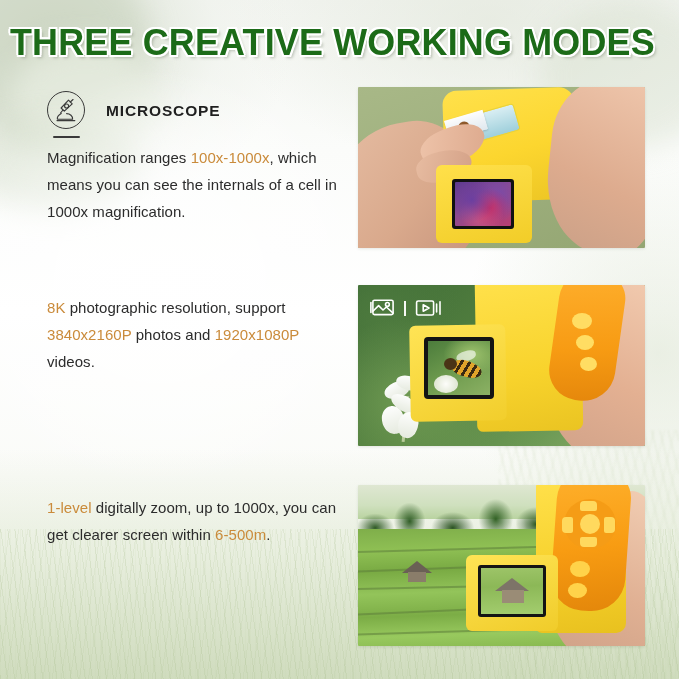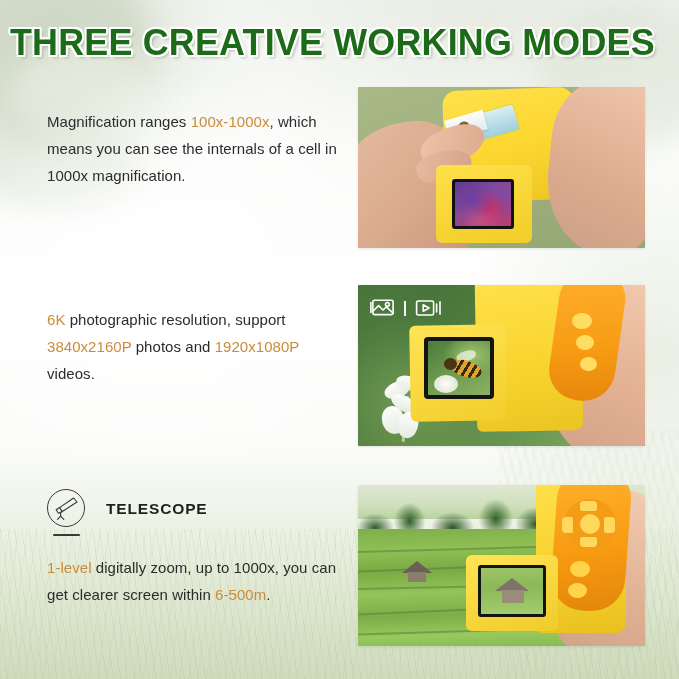--- a/index.html
+++ b/index.html
@@ -160,21 +160,21 @@
   .sec-title {
     margin-left: 19px;
     font-size: 15.5px;
     font-weight: 700;
     letter-spacing: 0.85px;
     color: #1f1f1f;
     white-space: nowrap;
   }
 
   .sec-body {
-    margin-top: 21px;
+    margin-top: 9px;
     font-size: 15px;
     line-height: 27px;
     color: #2c2c2c;
     letter-spacing: 0.05px;
   }
   .sec-body .hl { color: #ca8b3b; }
 
   
   .photo {
     position: absolute;
@@ -553,20 +553,38 @@
   <div class="bg-grass-strokes"></div>
   <div class="bg-grass-right"></div>
 
   <div class="title-wrap">
     <span class="title">THREE CREATIVE WORKING MODES</span>
   </div>
 
   <div class="section" id="section-microscope">
 
     <div class="sec-text">
+      <div class="sec-head">
+        <div class="icon-badge">
+          <div class="icon-circle">
+            <svg width="36" height="36" viewBox="0 0 36 36">
+              <g fill="none" stroke="#3a3a3a" stroke-width="1.15" stroke-linecap="round" stroke-linejoin="round">
+                <path d="M20.5 8.2 L24.2 11.9 L16.3 19.2 L13.1 16.0 Z"></path>
+                <path d="M22.3 10.0 L25.0 7.5"></path>
+                <path d="M15.0 18.0 L12.5 21.0"></path>
+                <path d="M13.2 21.4 C10.0 23.2 9.0 25.4 9.4 27.2 L24.6 27.2 C24.8 24.0 22.0 21.6 18.6 21.6"></path>
+                <path d="M9.0 28.6 L26.8 28.6"></path>
+                <circle cx="18.6" cy="14.0" r="2.0"></circle>
+              </g>
+            </svg>
+          </div>
+          <div class="icon-underline"></div>
+        </div>
+        <div class="sec-title">MICROSCOPE</div>
+      </div>
       <div class="sec-body"><span>Magnification ranges </span><span class="hl">100x-1000x</span><span>, which means you can see the internals of a cell in 1000x magnification.</span></div>
     </div>
 
     <div class="photo">
       <div class="p1-bg"></div>
       <div class="p1-hand-l"></div>
       <div class="p1-body"></div>
       <div class="p1-grip"></div>
       <div class="p1-dpad"></div>
       <div class="p1-btn-a"></div>
@@ -579,21 +597,21 @@
       <div class="p1-flip"></div>
       <div class="p1-screen">
         <div class="p1-screen-img"></div>
       </div>
     </div>
   </div>
 
   <div class="section" id="section-camera">
 
     <div class="sec-text">
-      <div class="sec-body"><span class="hl">6K</span><span> photographic resolution, support </span><span class="hl">3840x2160P</span><span> photos and </span><span class="hl">1920x1080P</span><span> videos.</span></div>
+      <div class="sec-body"><span class="hl">8K</span><span> photographic resolution, support </span><span class="hl">3840x2160P</span><span> photos and </span><span class="hl">1920x1080P</span><span> videos.</span></div>
     </div>
 
     <div class="photo">
       <div class="p2-bg"></div>
       <div class="p2-flower">
         <div class="p2-stem"></div>
         <div class="p2-petal" style="left:4px;  top:10px; width:26px; height:16px; transform:rotate(-24deg);"></div>
         <div class="p2-petal" style="left:16px; top:4px;  width:24px; height:14px; transform:rotate(12deg);"></div>
         <div class="p2-petal" style="left:10px; top:24px; width:28px; height:15px; transform:rotate(28deg);"></div>
         <div class="p2-petal" style="left:2px;  top:34px; width:22px; height:28px; transform:rotate(-8deg);"></div>
@@ -633,37 +651,20 @@
             <path d="M26.0 4.8 L26.0 17.2"></path>
           </g>
         </svg>
       </div>
     </div>
   </div>
 
   <div class="section" id="section-telescope">
 
     <div class="sec-text">
-      <div class="sec-head">
-        <div class="icon-badge">
-          <div class="icon-circle">
-            <svg width="36" height="36" viewBox="0 0 36 36">
-              <g fill="none" stroke="#3a3a3a" stroke-width="1.15" stroke-linecap="round" stroke-linejoin="round">
-                <path d="M25.6 8.0 L29.0 12.0 L14.2 21.6 L11.6 17.6 Z"></path>
-                <path d="M11.6 17.6 L8.2 19.8 L10.4 23.2 L14.2 21.6"></path>
-                <path d="M12.6 22.6 L12.6 26.2"></path>
-                <path d="M12.6 26.2 L9.6 29.4"></path>
-                <path d="M12.6 26.2 L15.8 29.4"></path>
-              </g>
-            </svg>
-          </div>
-          <div class="icon-underline"></div>
-        </div>
-        <div class="sec-title">TELESCOPE</div>
-      </div>
       <div class="sec-body"><span class="hl">1-level</span><span> digitally zoom, up to 1000x, you can get clearer screen within </span><span class="hl">6-500m</span><span>.</span></div>
     </div>
 
     <div class="photo">
       <div class="p3-bg">
         <div class="p3-sky"></div>
         <div class="p3-trees"></div>
         <div class="p3-field">
           <div class="p3-terrace" style="top:18px;  transform:rotate(-1.6deg);"></div>
           <div class="p3-terrace" style="top:36px;  transform:rotate(-2.2deg);"></div>

